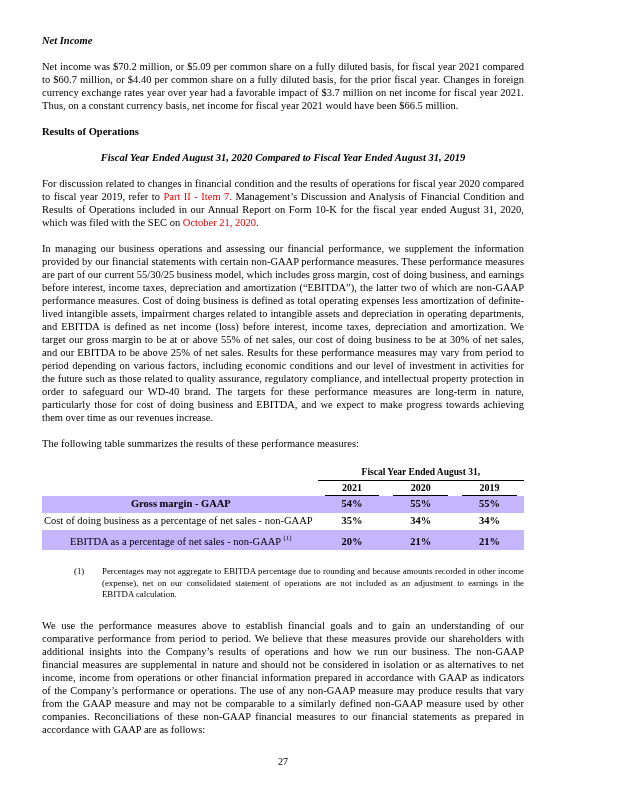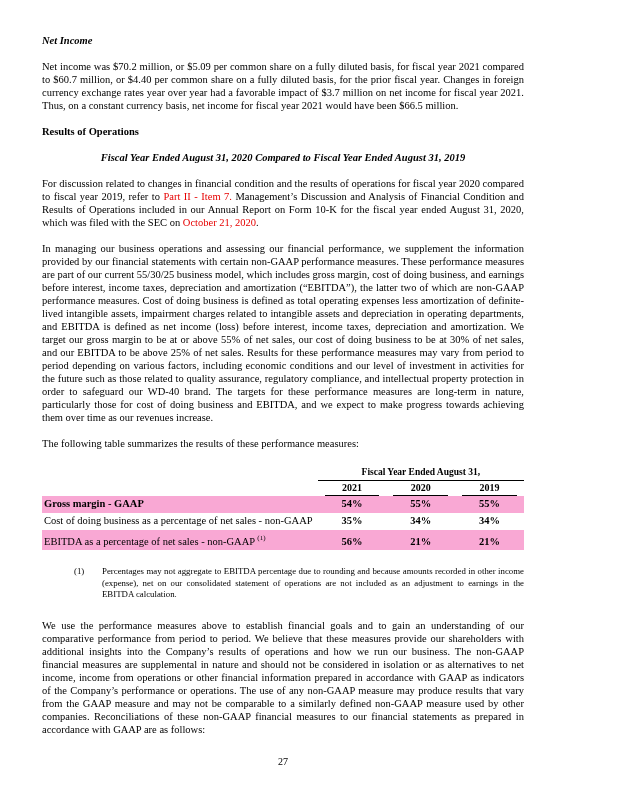--- a/index.html
+++ b/index.html
@@ -42,21 +42,21 @@
   .perf .year-inner {
     text-align: center;
     font-weight: bold;
     font-size: 10px;
     border-bottom: 1px solid #000;
     padding-bottom: 1px;
   }
   .perf .lbl { text-align: left; padding-left: 2px; }
   .perf .lbl.bold { font-weight: bold; }
   .perf .val { text-align: center; font-weight: bold; }
-  .perf tr.hl td { background: #f9a8d4; }
+  .perf tr.hl td { background: #c4b5fd; text-align: center; }
   .fn-ref { font-size: 7px; }
 
   .footnote {
     display: flex;
     font-size: 8.8px;
     line-height: 11.5px;
     margin: 16px 0 18px 32px;
   }
   .fn-marker { width: 28px; flex-shrink: 0; }
   .fn-text { text-align: justify; flex: 1; }
@@ -117,21 +117,21 @@
         <td class="val">55%</td>
       </tr>
       <tr>
         <td class="lbl">Cost of doing business as a percentage of net sales - non-GAAP</td>
         <td class="val">35%</td>
         <td class="val">34%</td>
         <td class="val">34%</td>
       </tr>
       <tr class="hl">
         <td class="lbl"><span>EBITDA as a percentage of net sales - non-GAAP</span> <sup class="fn-ref">(1)</sup></td>
-        <td class="val">56%</td>
+        <td class="val">20%</td>
         <td class="val">21%</td>
         <td class="val">21%</td>
       </tr>
     </tbody>
   </table>
 
   <div class="footnote">
     <span class="fn-marker">(1)</span>
     <span class="fn-text">Percentages may not aggregate to EBITDA percentage due to rounding and because amounts recorded in other income (expense), net on our consolidated statement of operations are not included as an adjustment to earnings in the EBITDA calculation.</span>
   </div>

